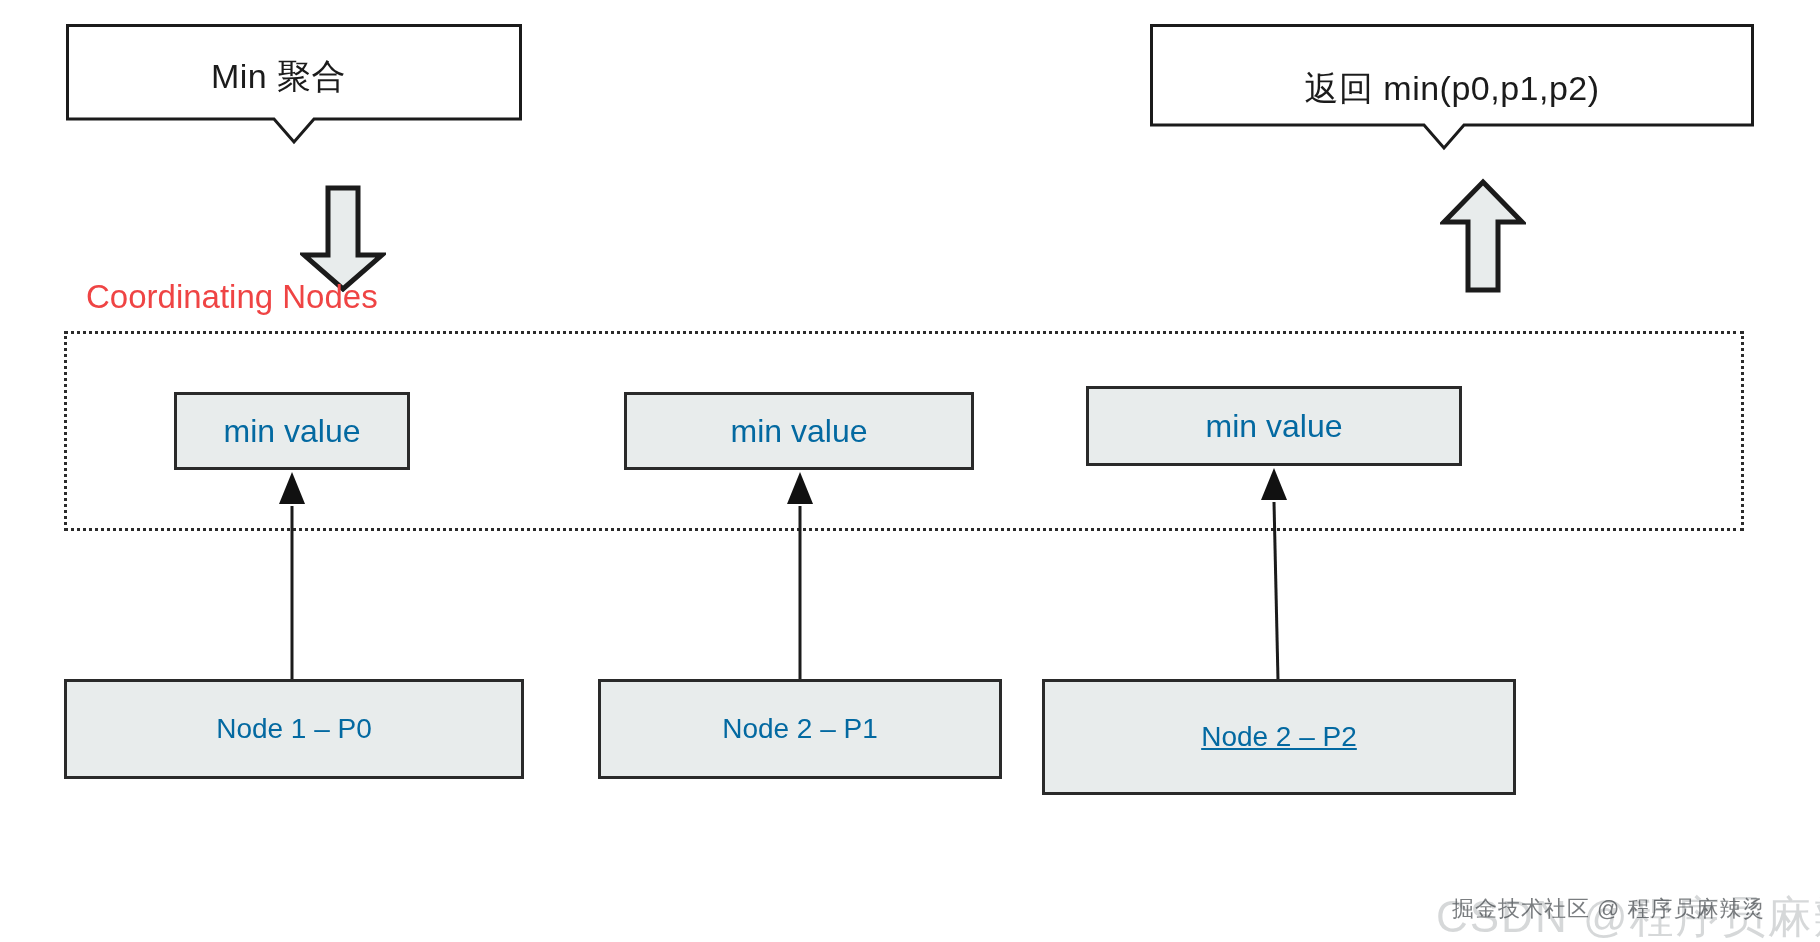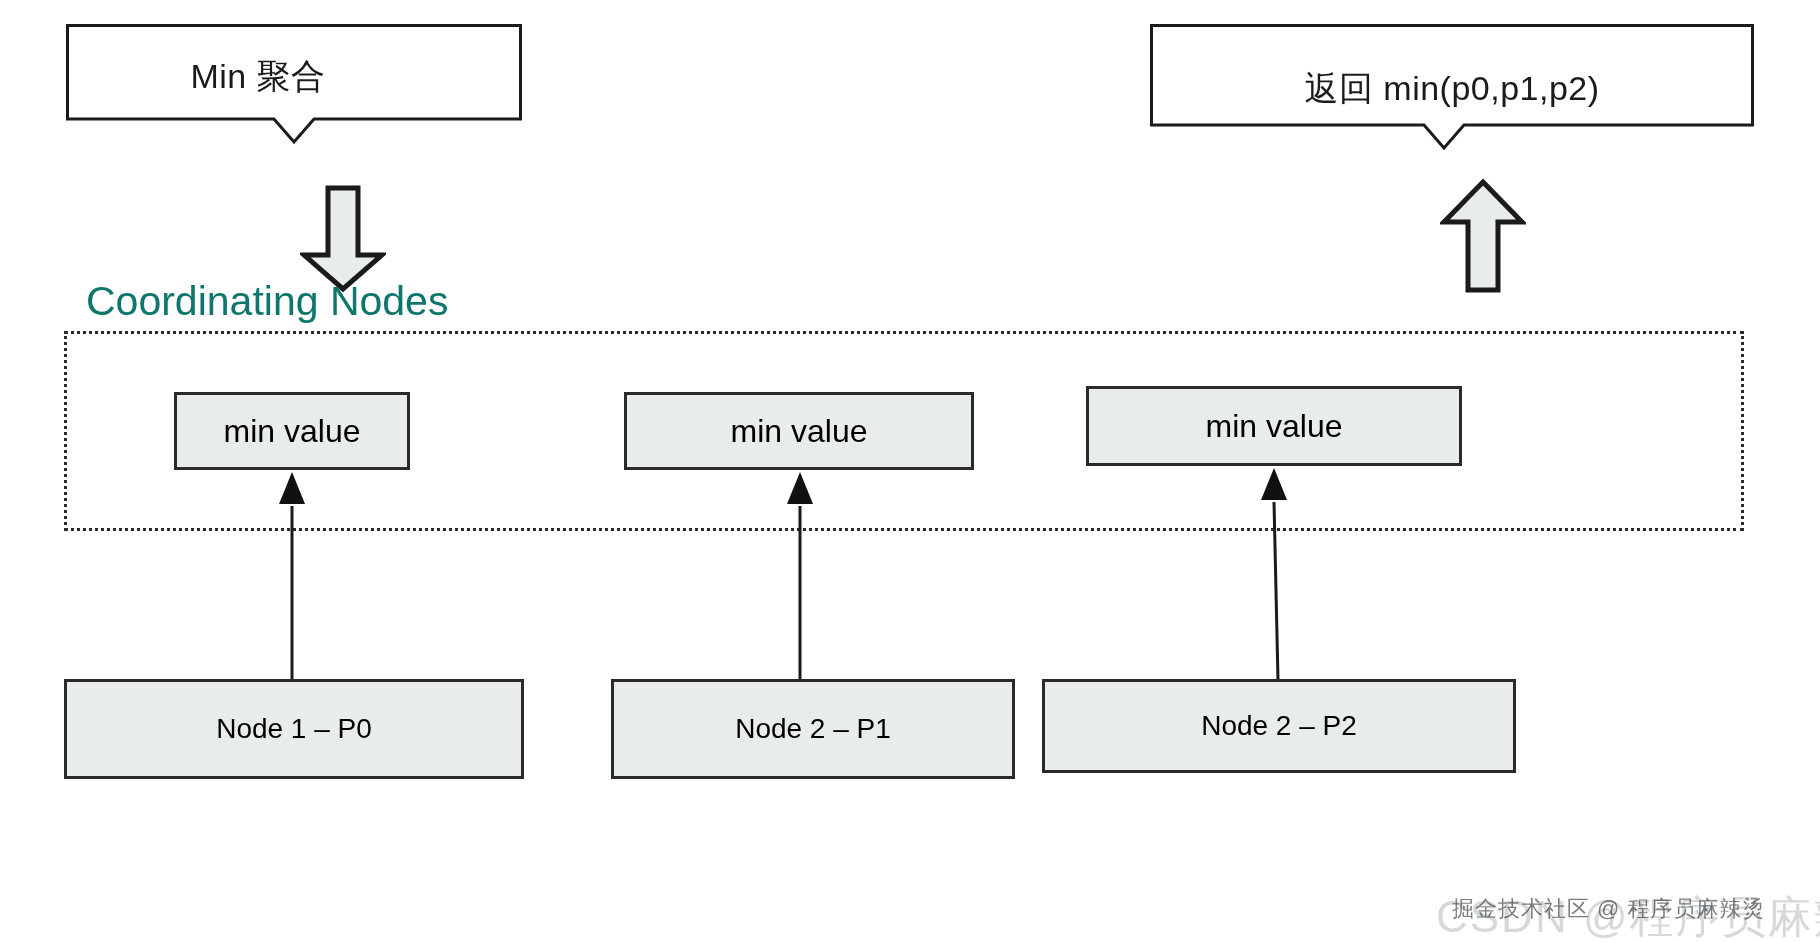--- a/index.html
+++ b/index.html
@@ -49,35 +49,35 @@
 
   
   #coordinating-region {
     position: absolute;
     border: 3px dotted #2b2b2b;
     box-sizing: border-box;
     background: transparent;
   }
   #coordinating-label {
     position: absolute;
-    color: #0f766e;
-    font-size: 41px;
+    color: #ef4444;
+    font-size: 33px;
     white-space: nowrap;
   }
 
   
   .nodebox {
     position: absolute;
     box-sizing: border-box;
     background: #e8ecec;
     border: 3px solid #2a2a2a;
     display: flex;
     align-items: center;
     justify-content: center;
-    color: #000000;
+    color: #0369a1;
     white-space: nowrap;
   }
   .minbox { font-size: 32px; }
   .bottombox { font-size: 28px; }
 
   
   .connector { position: absolute; }
   .connector svg { display: block; overflow: visible; }
 
   
@@ -96,21 +96,21 @@
     color: rgba(40,45,50,0.62);
     font-size: 22px;
     letter-spacing: 1px;
   }
 </style>
 </head>
 <body>
 
 <div id="canvas">
 
-  <div class="banner" id="banner-min-aggregation" style="left:66px; top:24px; width:384px; height:122px;">
+  <div class="banner" id="banner-min-aggregation" style="left:66px; top:24px; width:384px; height:122px;padding-left:41px;">
     <svg width="456" height="122" viewBox="0 0 456 122" aria-hidden="true">
       <path d="M 1.5 1.5 L 454.5 1.5 L 454.5 95 L 248 95 L 228 118 L 208 95 L 1.5 95 Z" fill="#ffffff" stroke="#1b1b1b" stroke-width="3" stroke-linejoin="miter"></path>
     </svg>
     <div class="banner-label" style="top:30px;">Min 聚合</div>
   </div>
 
   <div class="banner" id="banner-return-min" style="left:1150px; top:24px; width:604px; height:128px;">
     <svg width="604" height="128" viewBox="0 0 604 128" aria-hidden="true">
       <path d="M 1.5 1.5 L 602.5 1.5 L 602.5 101 L 314 101 L 294 124 L 274 101 L 1.5 101 Z" fill="#ffffff" stroke="#1b1b1b" stroke-width="3" stroke-linejoin="miter"></path>
     </svg>
@@ -163,25 +163,25 @@
     <svg width="36" height="214" viewBox="0 0 36 214">
       <line x1="22" y1="214" x2="18" y2="36" stroke="#1b1b1b" stroke-width="3"></line>
       <path d="M 18 2 L 31 34 L 5 34 Z" fill="#111111"></path>
     </svg>
   </div>
 
   <div class="nodebox bottombox" id="node-1-p0" style="left:64px; top:679px; width:460px; height:100px;">
     <span>Node 1 – P0</span>
   </div>
 
-  <div class="nodebox bottombox" id="node-2-p1" style="left:598px; top:679px; width:404px; height:100px;margin-left:13px;">
+  <div class="nodebox bottombox" id="node-2-p1" style="left:598px; top:679px; width:404px; height:100px;">
     <span>Node 2 – P1</span>
   </div>
 
-  <div class="nodebox bottombox" id="node-2-p2" style="left:1042px; top:679px; width:474px; height:94px;">
+  <div class="nodebox bottombox" id="node-2-p2" style="left:1042px; top:679px; width:474px; height:116px;text-decoration:underline;">
     <span>Node 2 – P2</span>
   </div>
 
   <div class="watermark" id="watermark-csdn" style="left:1436px; top:888px;">CSDN @程序员麻辣烫</div>
 
   <div class="watermark" id="watermark-juejin" style="left:1452px; top:894px;">掘金技术社区 @ 程序员麻辣烫</div>
 
 </div>
 
 </body></html>

